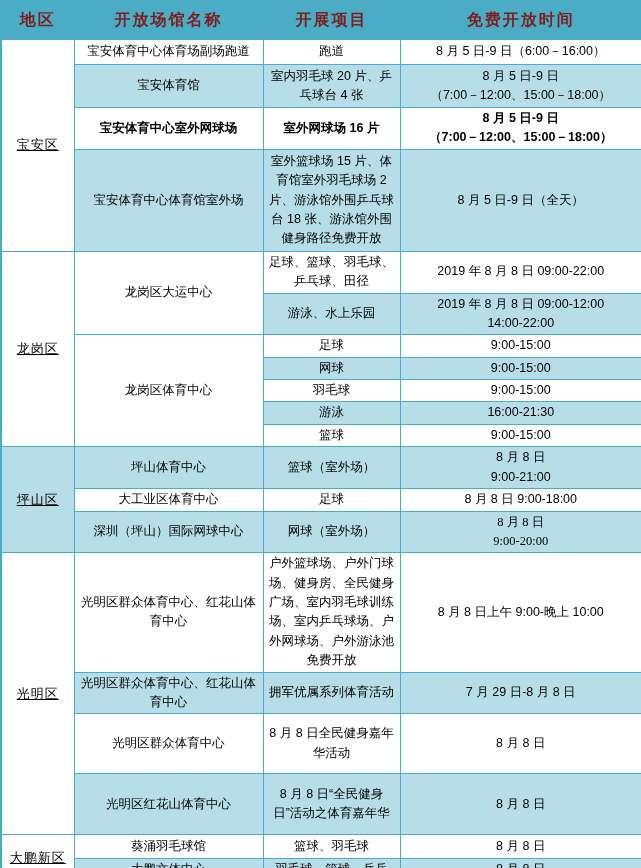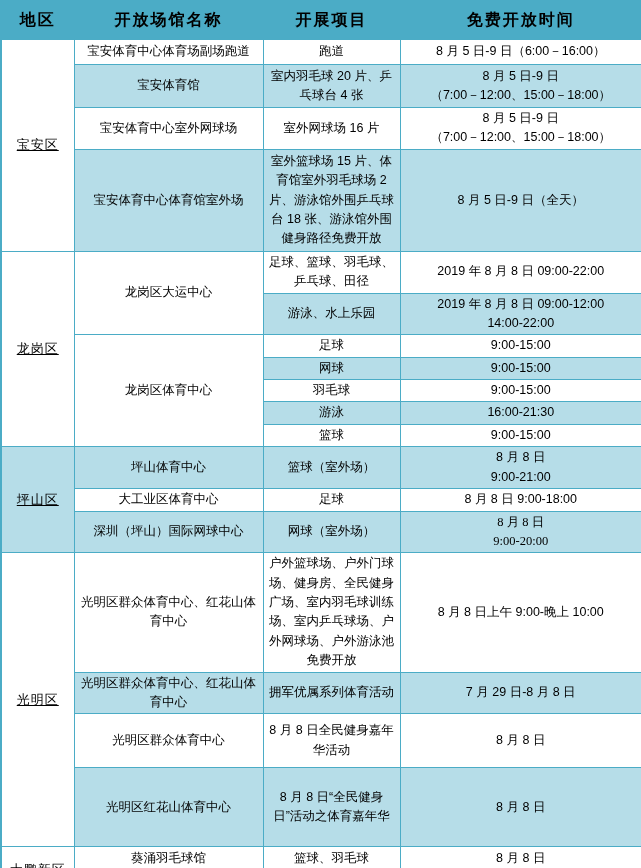--- a/index.html
+++ b/index.html
@@ -9,21 +9,21 @@
     color: #000;
   }
   table.open-table {
     width: 641px;
     border-collapse: collapse;
     table-layout: fixed;
     border: 2px solid #4BACC6;
   }
   table.open-table th {
     background: #4BACC6;
-    color: #000000;
+    color: #7f1d1d;
     font-size: 16px;
     font-weight: bold;
     height: 37px;
     border: 1px solid #4BACC6;
     padding: 0 2px;
     text-align: center;
     vertical-align: middle;
     letter-spacing: 2px;
   }
   table.open-table td {
@@ -68,21 +68,21 @@
         <td>宝安体育中心体育场副场跑道</td>
         <td>跑道</td>
         <td>8 月 5 日-9 日（6:00－16:00）</td>
       </tr>
       <tr style="height: 43px;">
         <td class="shaded">宝安体育馆</td>
         <td class="shaded">室内羽毛球 20 片、乒乓球台 4 张</td>
         <td class="shaded">8 月 5 日-9 日
 （7:00－12:00、15:00－18:00）</td>
       </tr>
-      <tr style="height: 38px;">
+      <tr style="height: 38px; font-weight: bold;">
         <td>宝安体育中心室外网球场</td>
         <td>室外网球场 16 片</td>
         <td>8 月 5 日-9 日
 （7:00－12:00、15:00－18:00）</td>
       </tr>
       <tr style="height: 102px;">
         <td class="shaded">宝安体育中心体育馆室外场</td>
         <td class="shaded">室外篮球场 15 片、体育馆室外羽毛球场 2 片、游泳馆外围乒乓球台 18 张、游泳馆外围健身路径免费开放</td>
         <td class="shaded">8 月 5 日-9 日（全天）</td>
       </tr>
@@ -140,26 +140,26 @@
         <td rowspan="4" class="district">光明区</td>
         <td>光明区群众体育中心、红花山体育中心</td>
         <td>户外篮球场、户外门球场、健身房、全民健身广场、室内羽毛球训练场、室内乒乓球场、户外网球场、户外游泳池免费开放</td>
         <td>8 月 8 日上午 9:00-晚上 10:00</td>
       </tr>
       <tr style="height: 38px;">
         <td class="shaded">光明区群众体育中心、红花山体育中心</td>
         <td class="shaded">拥军优属系列体育活动</td>
         <td class="shaded">7 月 29 日-8 月 8 日</td>
       </tr>
-      <tr style="height: 54px;">
+      <tr style="height: 60px;">
         <td>光明区群众体育中心</td>
         <td>8 月 8 日全民健身嘉年华活动</td>
         <td>8 月 8 日</td>
       </tr>
-      <tr style="height: 79px;">
+      <tr style="height: 61px;">
         <td class="shaded">光明区红花山体育中心</td>
         <td class="shaded">8 月 8 日“全民健身日”活动之体育嘉年华</td>
         <td class="shaded">8 月 8 日</td>
       </tr>
       <tr style="height: 24px;">
         <td rowspan="2" class="district">大鹏新区</td>
         <td>葵涌羽毛球馆</td>
         <td>篮球、羽毛球</td>
         <td>8 月 8 日</td>
       </tr>

